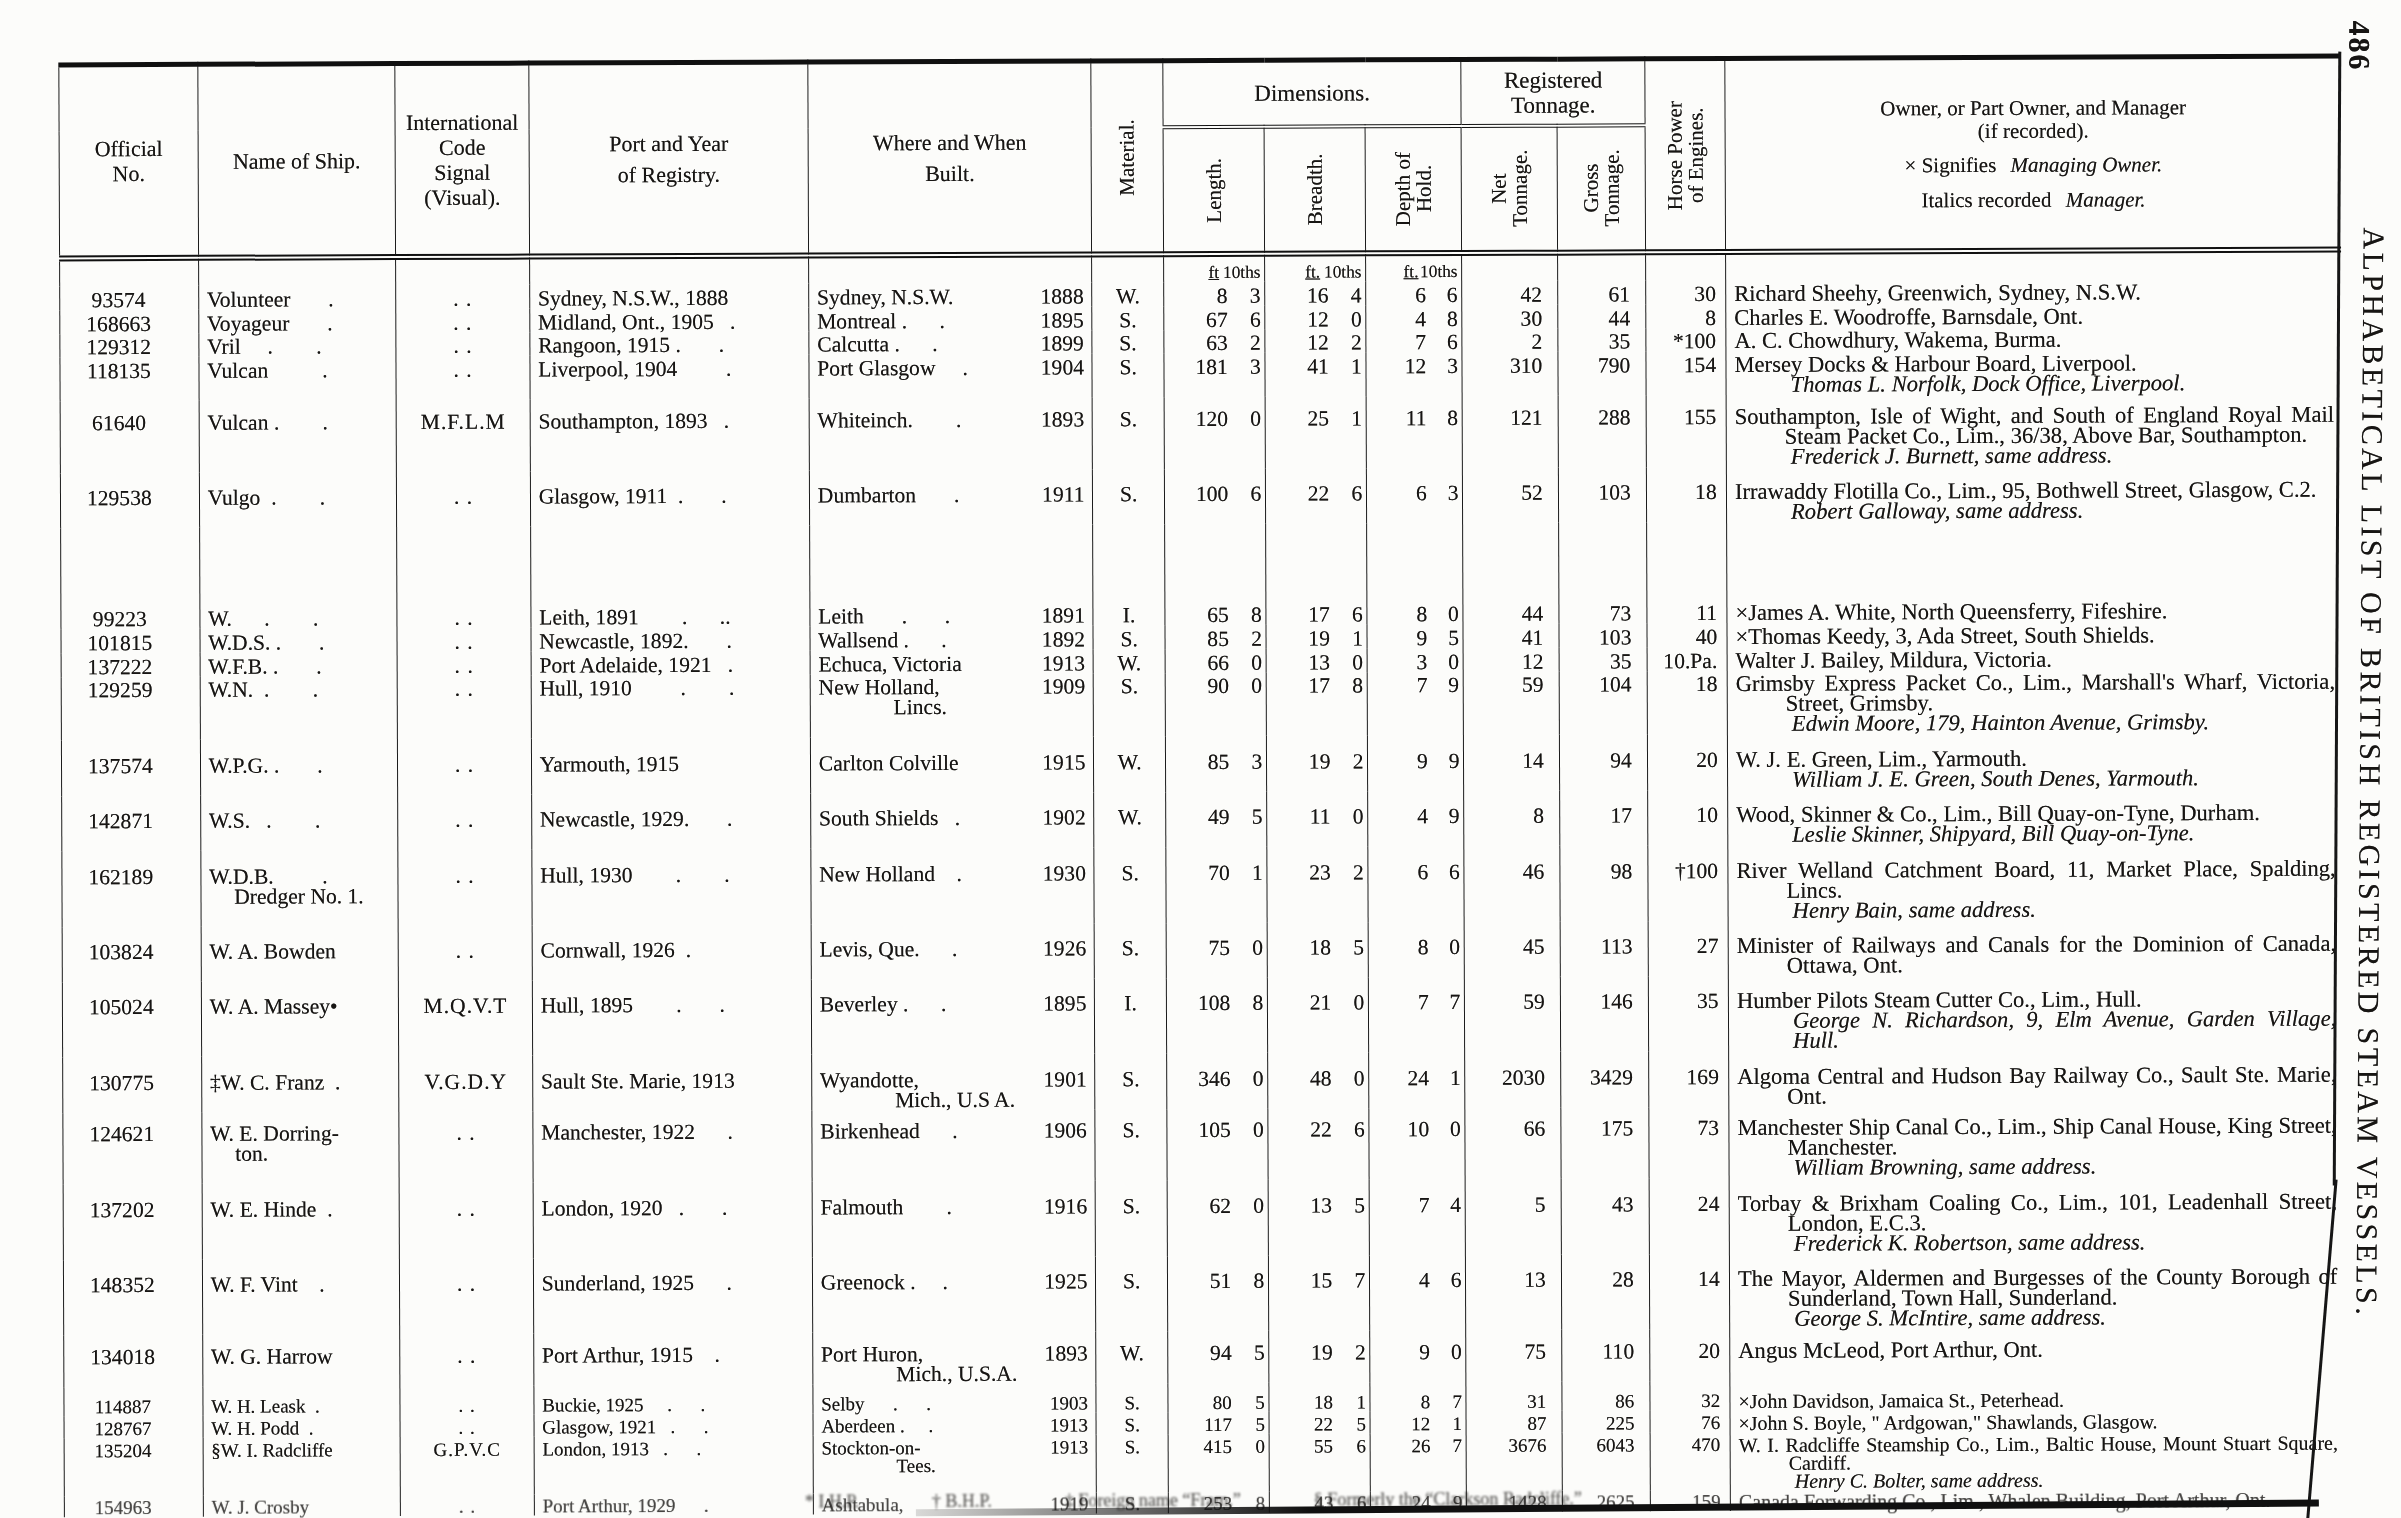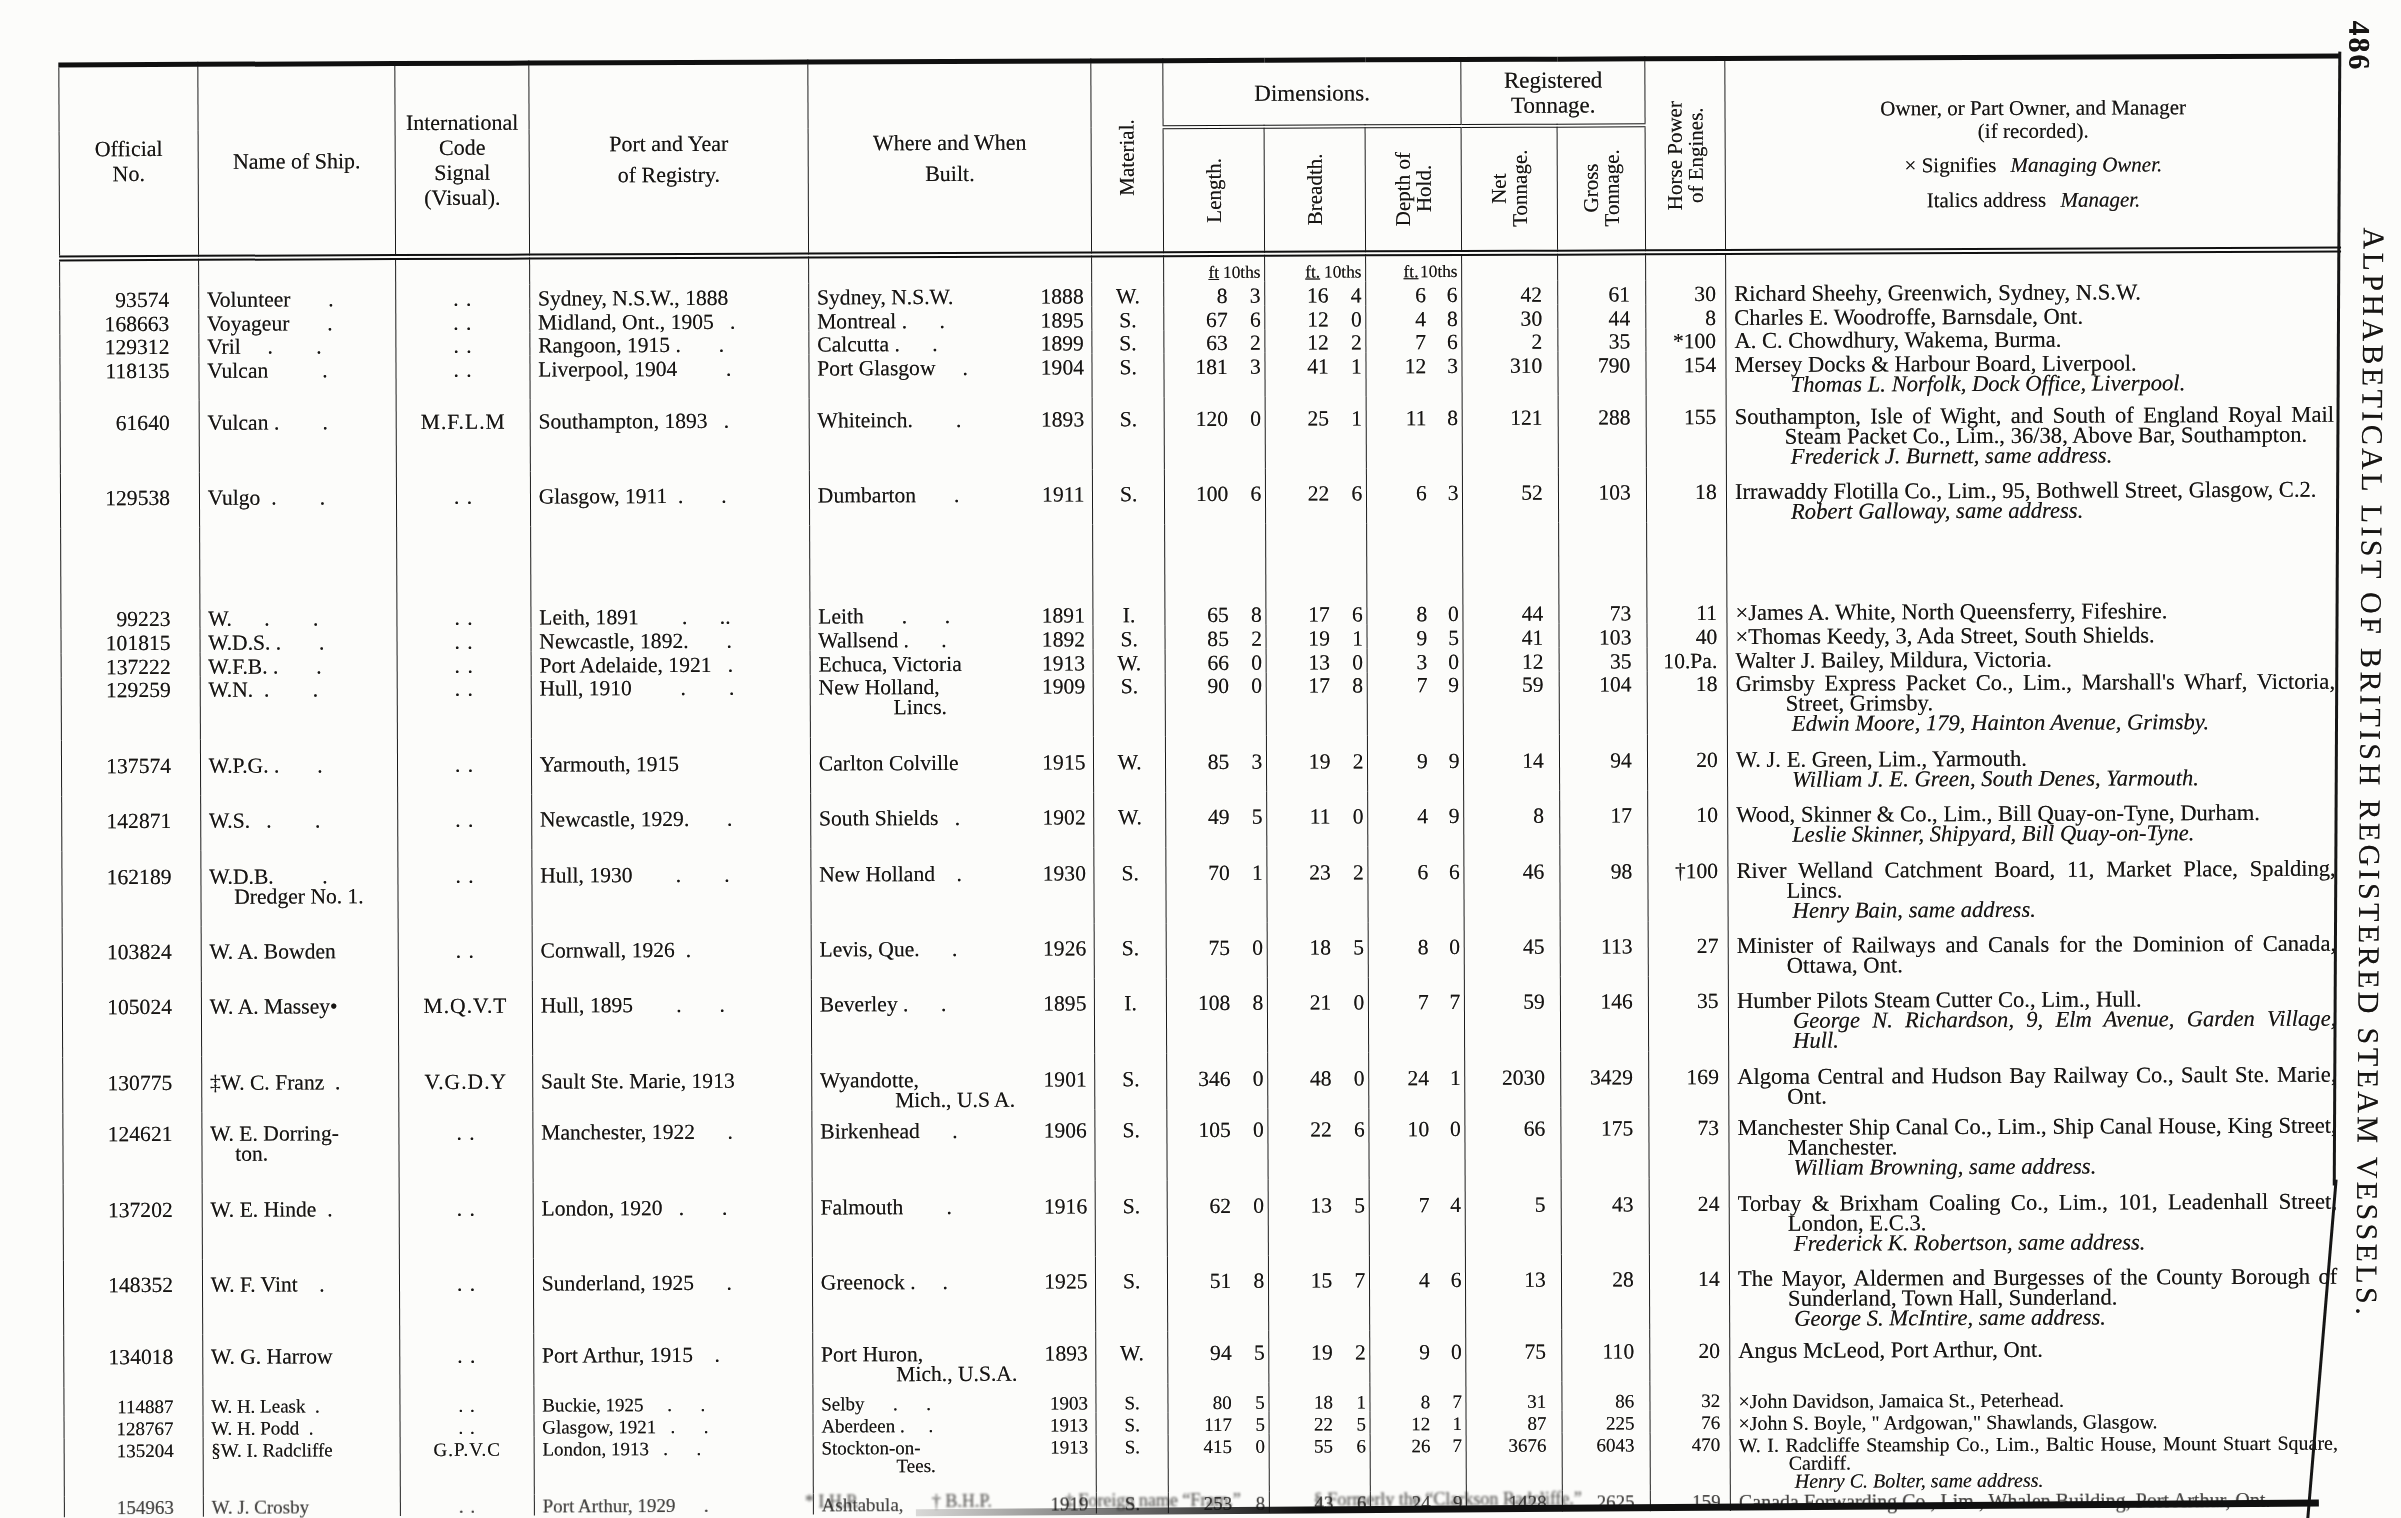--- a/index.html
+++ b/index.html
@@ -31,21 +31,21 @@
   .ohead{font-size:21px;line-height:23px;}
   .ohead .ohnote{margin-top:11.5px;}
   .ohead .it{font-style:italic;margin-left:9px;}
 
   
   tbody td{font-size:21.6px;line-height:20px;padding-top:3.8px;}
   tr.gap-s td{padding-top:11.5px;}
   tr.gap-m td{padding-top:15.4px;}
   tr.gap-l td{padding-top:81px;}
   tbody.units td{font-size:17.3px;line-height:19px;padding-top:5.8px;padding-bottom:0;}
-  .c-off{text-align:right;padding-right:29px;}
+  .c-off{text-align:center;padding-right:29px;}
   .c-name,.c-port{white-space:pre-wrap;}
   .name2{padding-left:25px;}
   .c-sig{text-align:center;letter-spacing:1px;}
   .c-mat{text-align:center;}
   .b1{display:flex;justify-content:space-between;}
   .b1 .place{white-space:pre-wrap;}
   .b1 .year{flex:0 0 auto;}
   .b2{padding-left:75px;}
   .c-dim{padding-right:3.8px;}
   .dimwrap{display:flex;justify-content:flex-end;}
@@ -138,21 +138,21 @@
           <div>Registered</div>
           <div>Tonnage.</div>
         </th>
         <th rowspan="2">
           <div class="vert">Horse Power of Engines.</div>
         </th>
         <th rowspan="2" class="ohead">
           <div>Owner, or Part Owner, and Manager</div>
           <div>(if recorded).</div>
           <div class="ohnote"><span>× Signifies </span><span class="it">Managing Owner.</span></div>
-          <div class="ohnote"><span>Italics address </span><span class="it">Manager.</span></div>
+          <div class="ohnote"><span>Italics recorded </span><span class="it">Manager.</span></div>
         </th>
       </tr>
       <tr class="h2">
         <th>
             <div class="vert">Length.</div>
           </th>
         <th>
             <div class="vert">Breadth.</div>
           </th>
         <th>

